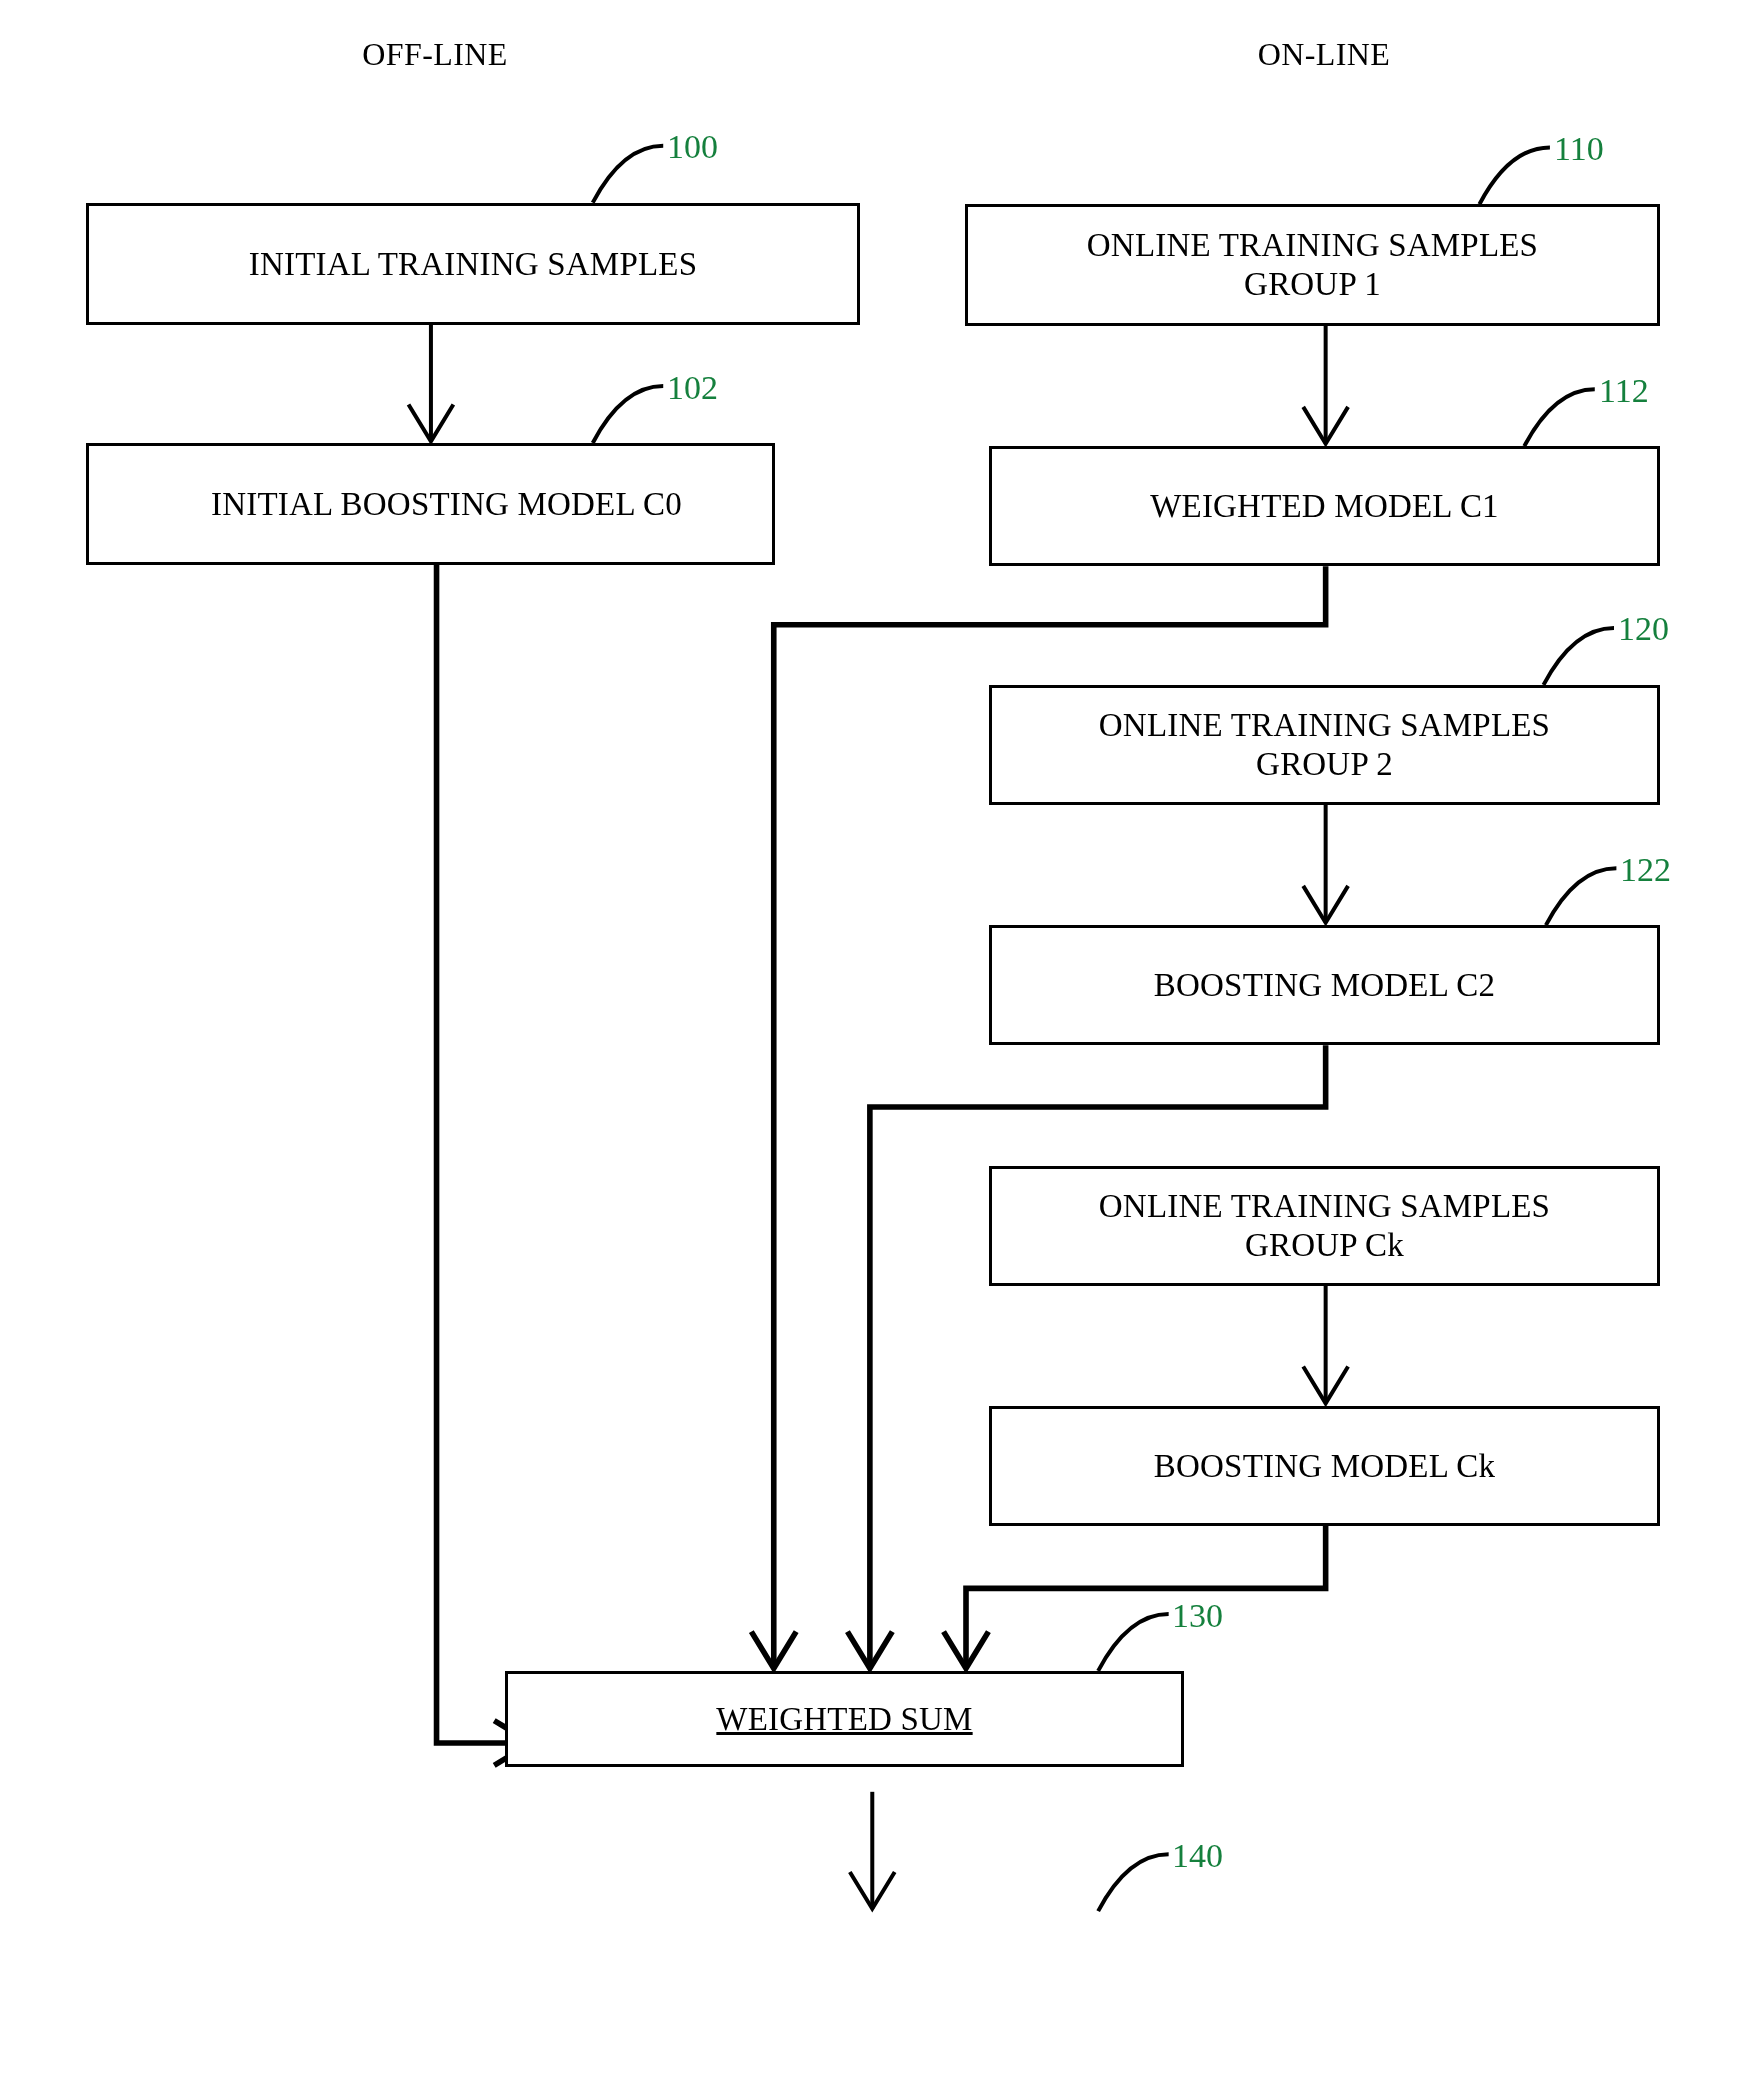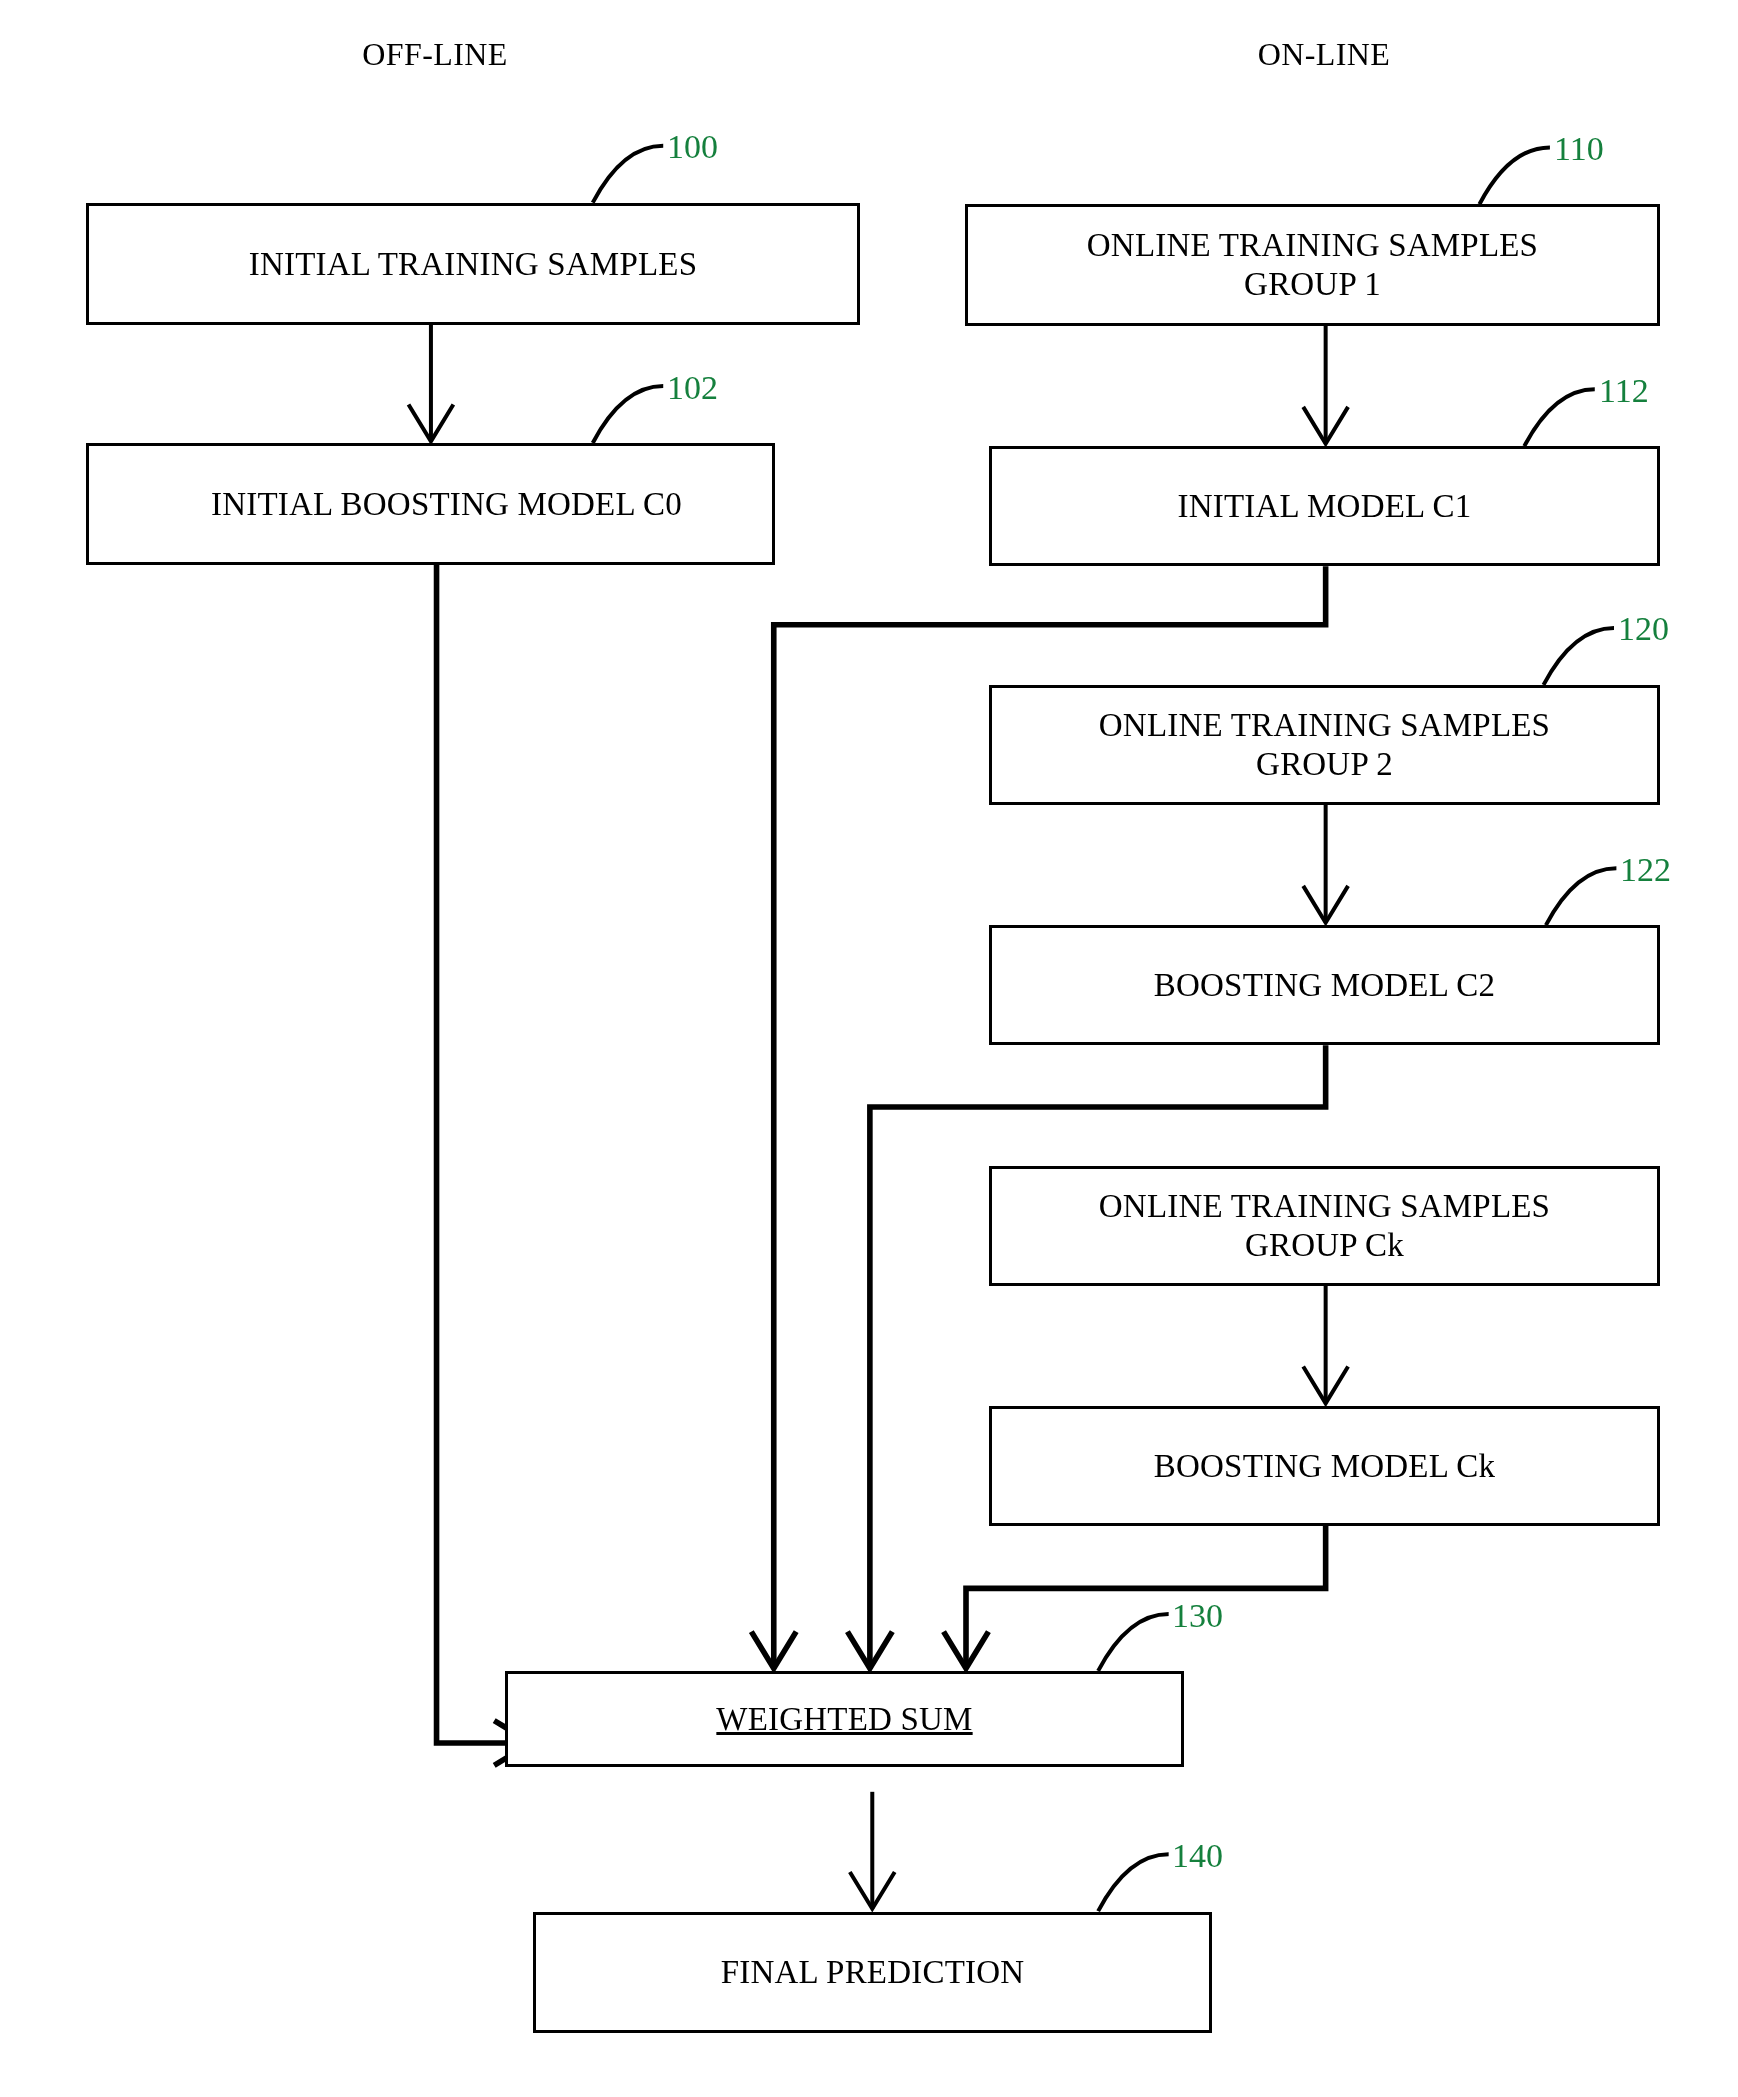--- a/index.html
+++ b/index.html
@@ -137,21 +137,21 @@
   <div class="node-box" style="left:68px; top:443px; width:689px; height:122px;padding-left:32px;">
     <span class="node-label">INITIAL BOOSTING MODEL C0</span>
   </div>
 
   <div class="node-box" style="left:947px; top:204px; width:695px; height:122px;">
     <span class="node-label">ONLINE TRAINING SAMPLES
 GROUP 1</span>
   </div>
 
   <div class="node-box" style="left:971px; top:446px; width:671px; height:120px;">
-    <span class="node-label">INITIAL MODEL C1</span>
+    <span class="node-label">WEIGHTED MODEL C1</span>
   </div>
 
   <div class="node-box" style="left:971px; top:685px; width:671px; height:120px;">
     <span class="node-label">ONLINE TRAINING SAMPLES
 GROUP 2</span>
   </div>
 
   <div class="node-box" style="left:971px; top:925px; width:671px; height:120px;">
     <span class="node-label">BOOSTING MODEL C2</span>
   </div>
@@ -162,23 +162,20 @@
   </div>
 
   <div class="node-box" style="left:971px; top:1406px; width:671px; height:120px;">
     <span class="node-label">BOOSTING MODEL Ck</span>
   </div>
 
   <div class="node-box" style="left:487px; top:1671px; width:679px; height:96px;text-decoration:underline;">
     <span class="node-label">WEIGHTED SUM</span>
   </div>
 
-  <div class="node-box" style="left:515px; top:1912px; width:679px; height:121px;">
-    <span class="node-label">FINAL PREDICTION</span>
-  </div>
 
   <div class="ref-num" style="left:649px; top:128px;">100</div>
 
   <div class="ref-num" style="left:1536px; top:130px;">110</div>
 
   <div class="ref-num" style="left:649px; top:369px;">102</div>
 
   <div class="ref-num" style="left:1581px; top:372px;">112</div>
 
   <div class="ref-num" style="left:1600px; top:610px;">120</div>

